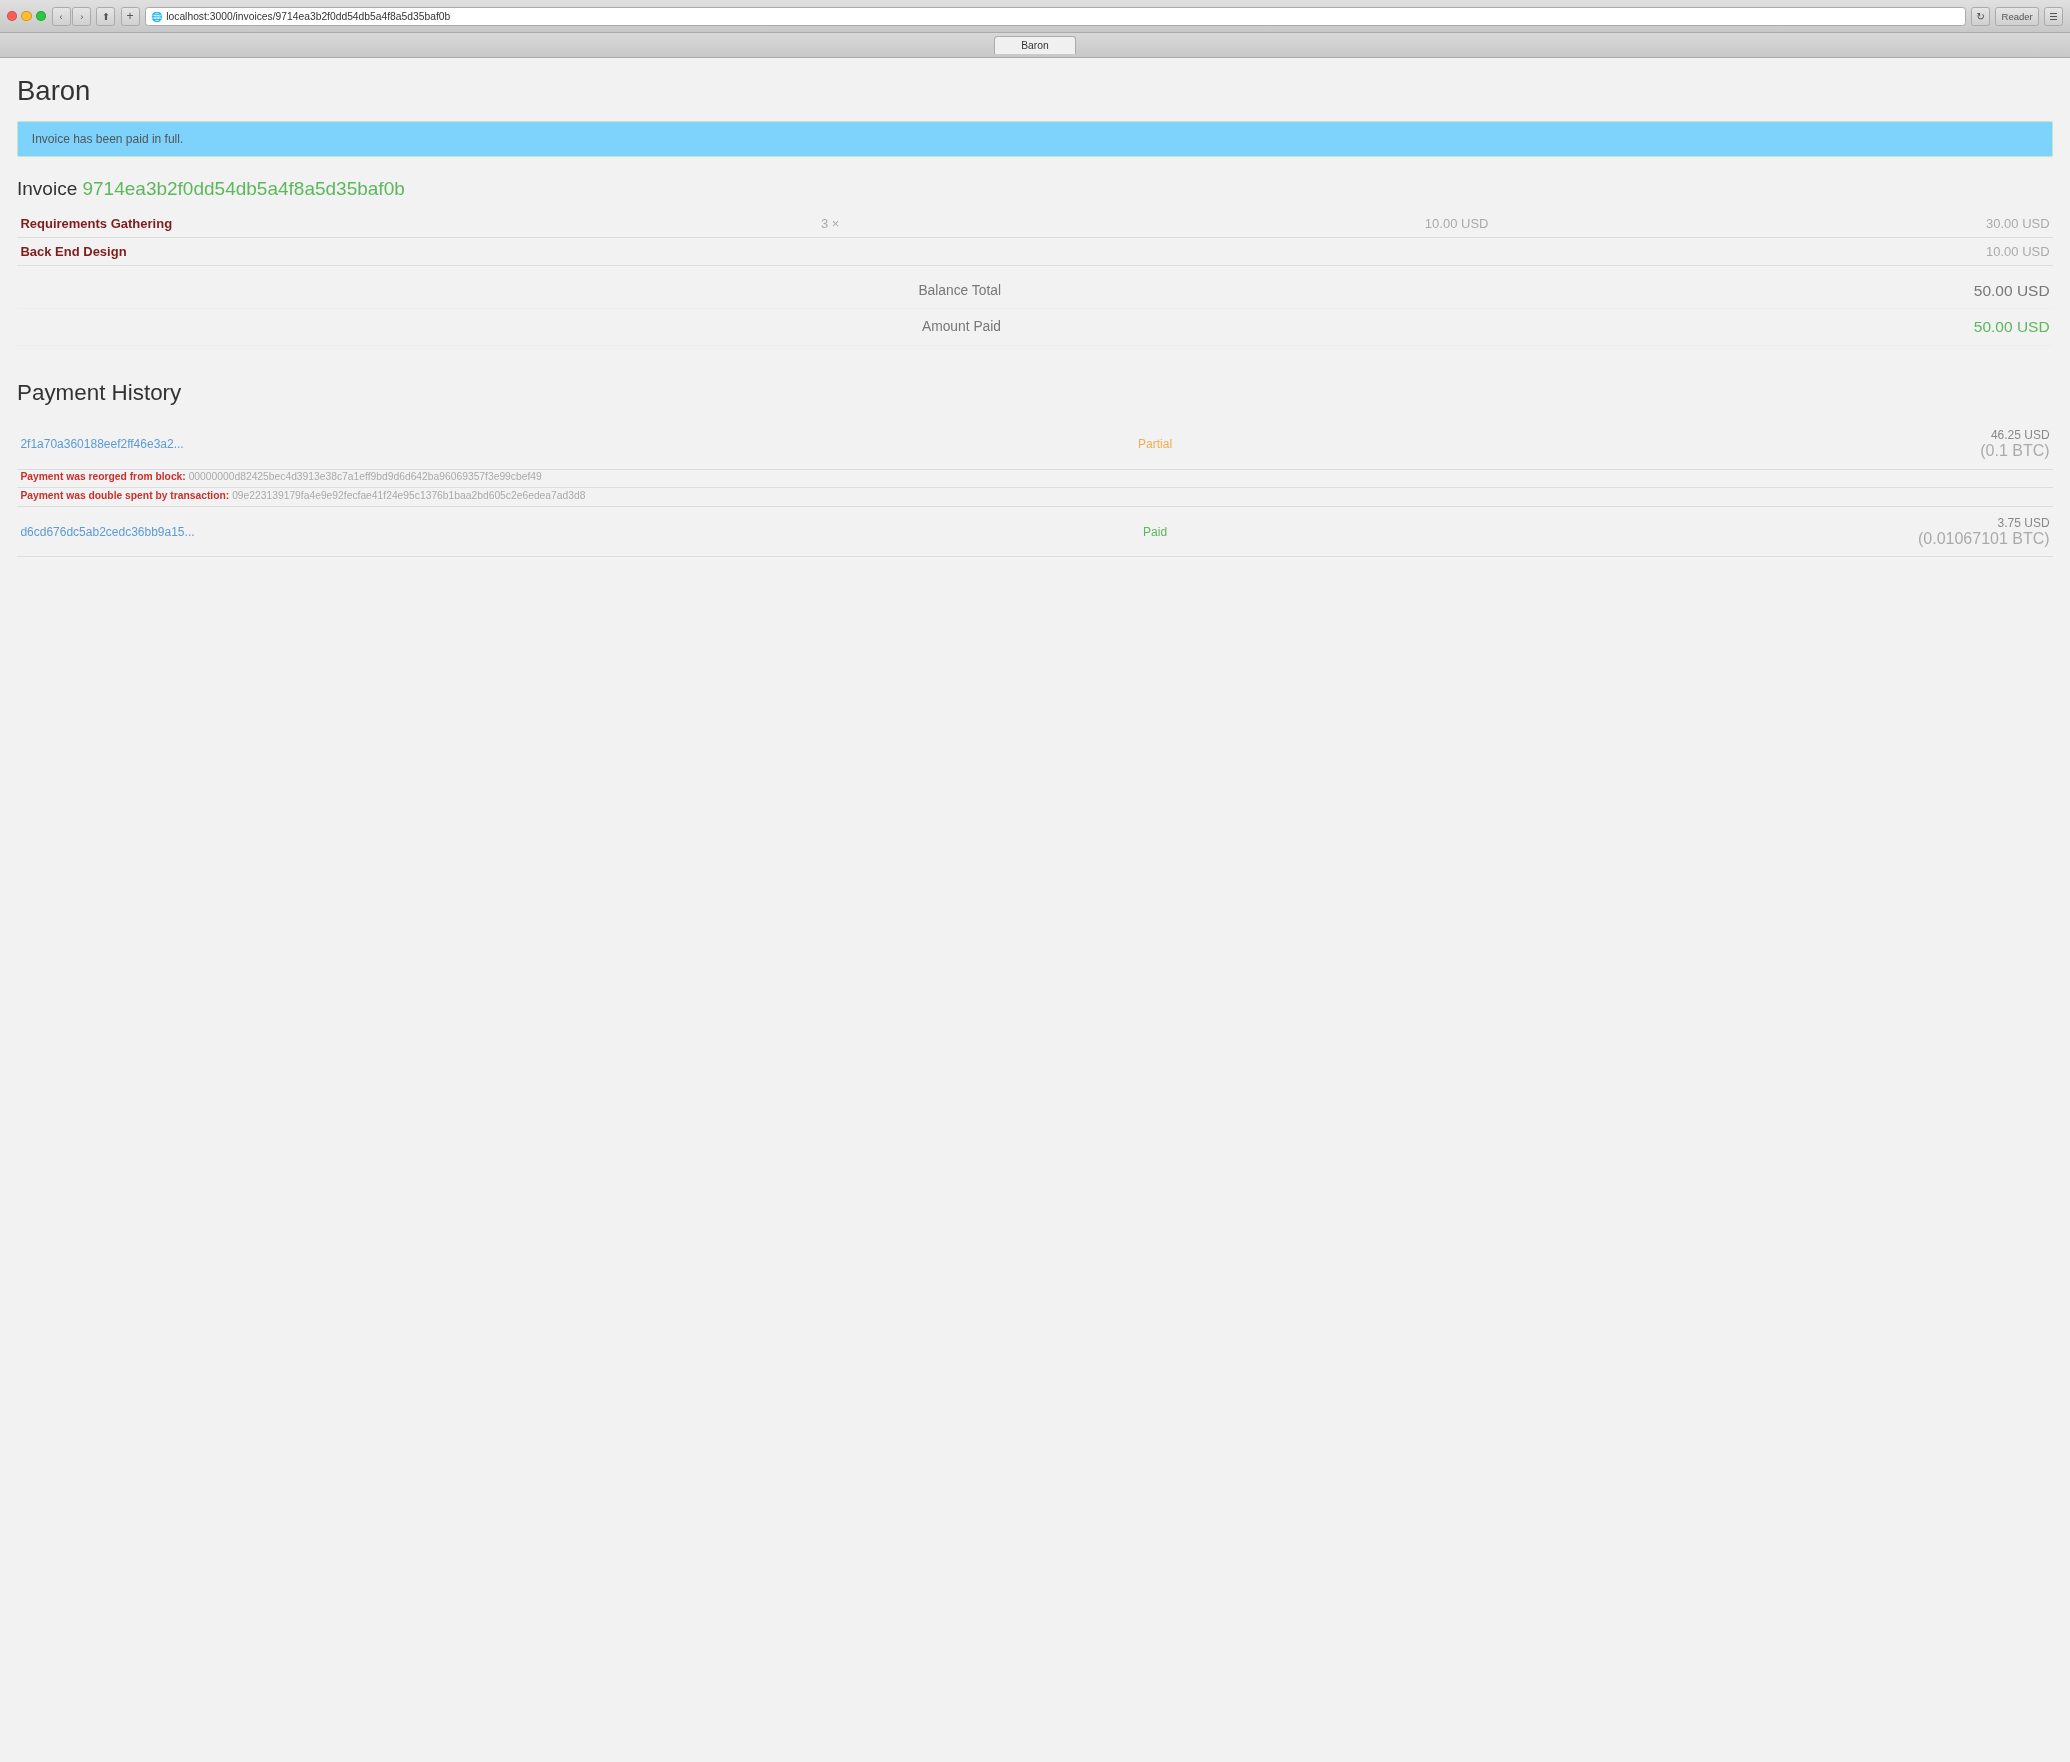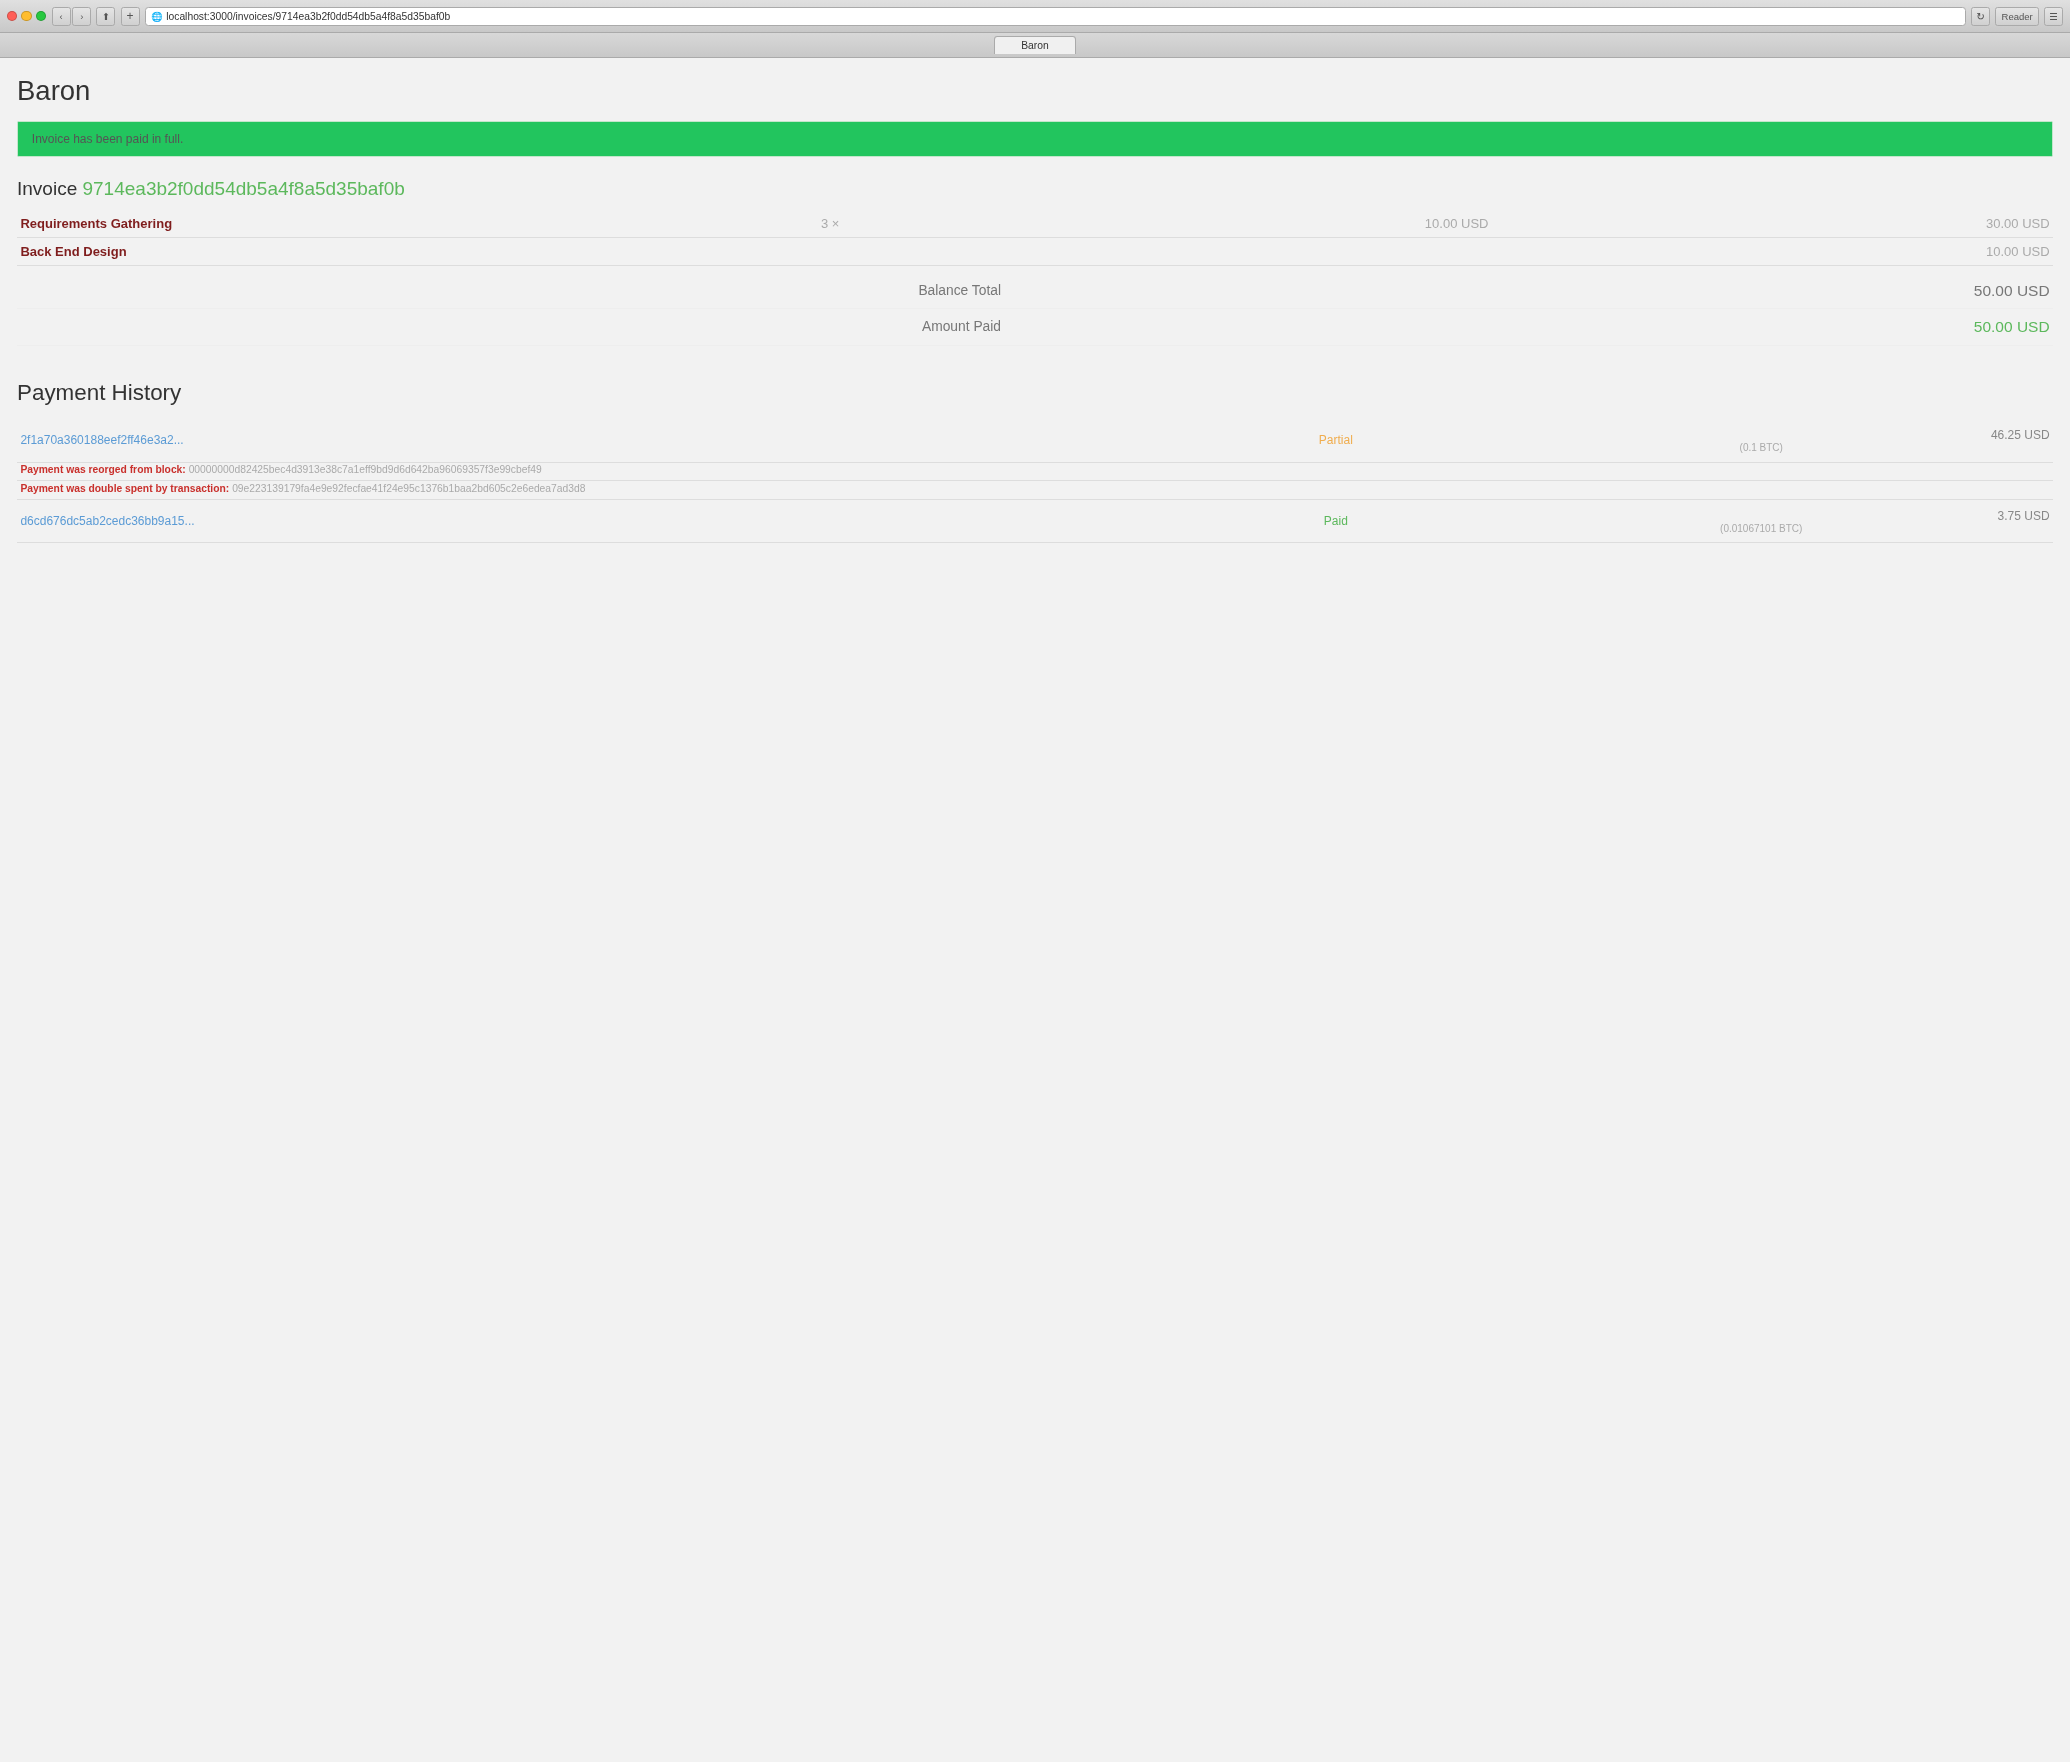--- a/index.html
+++ b/index.html
@@ -162,21 +162,21 @@
     }
 
     .app-title {
       font-size: 27.5px;
       font-weight: 300;
       color: #333;
       margin-bottom: 13.8px;
     }
 
     .paid-banner {
-      background: #22c55e;
+      background: #7dd3fc;
       border: 0.9px solid #c3e6cb;
       padding: 10.3px 13.8px;
       font-size: 12px;
       color: #555;
       margin-bottom: 20.6px;
       border-radius: 1.7px;
     }
 
     .invoice-section {
       margin-bottom: 26px;
@@ -298,23 +298,23 @@
     .status-invalid { color: #d9534f; text-align: center; }
     .status-paid { color: #5cb85c; text-align: center; }
 
     .amount-col {
       text-align: right;
       color: #888;
       font-size: 12px;
     }
 
     .amount-btc {
-      text-align: center;
+      text-align: right;
       color: #aaa;
-      font-size: 10px;
+      font-size: 16px;
     }
 
     .error-row td {
       padding: 1.7px 3.4px 5.2px 3.4px;
       font-size: 10.3px;
       color: #c9302c;
       border-bottom: none;
     }
 
     .error-label {

